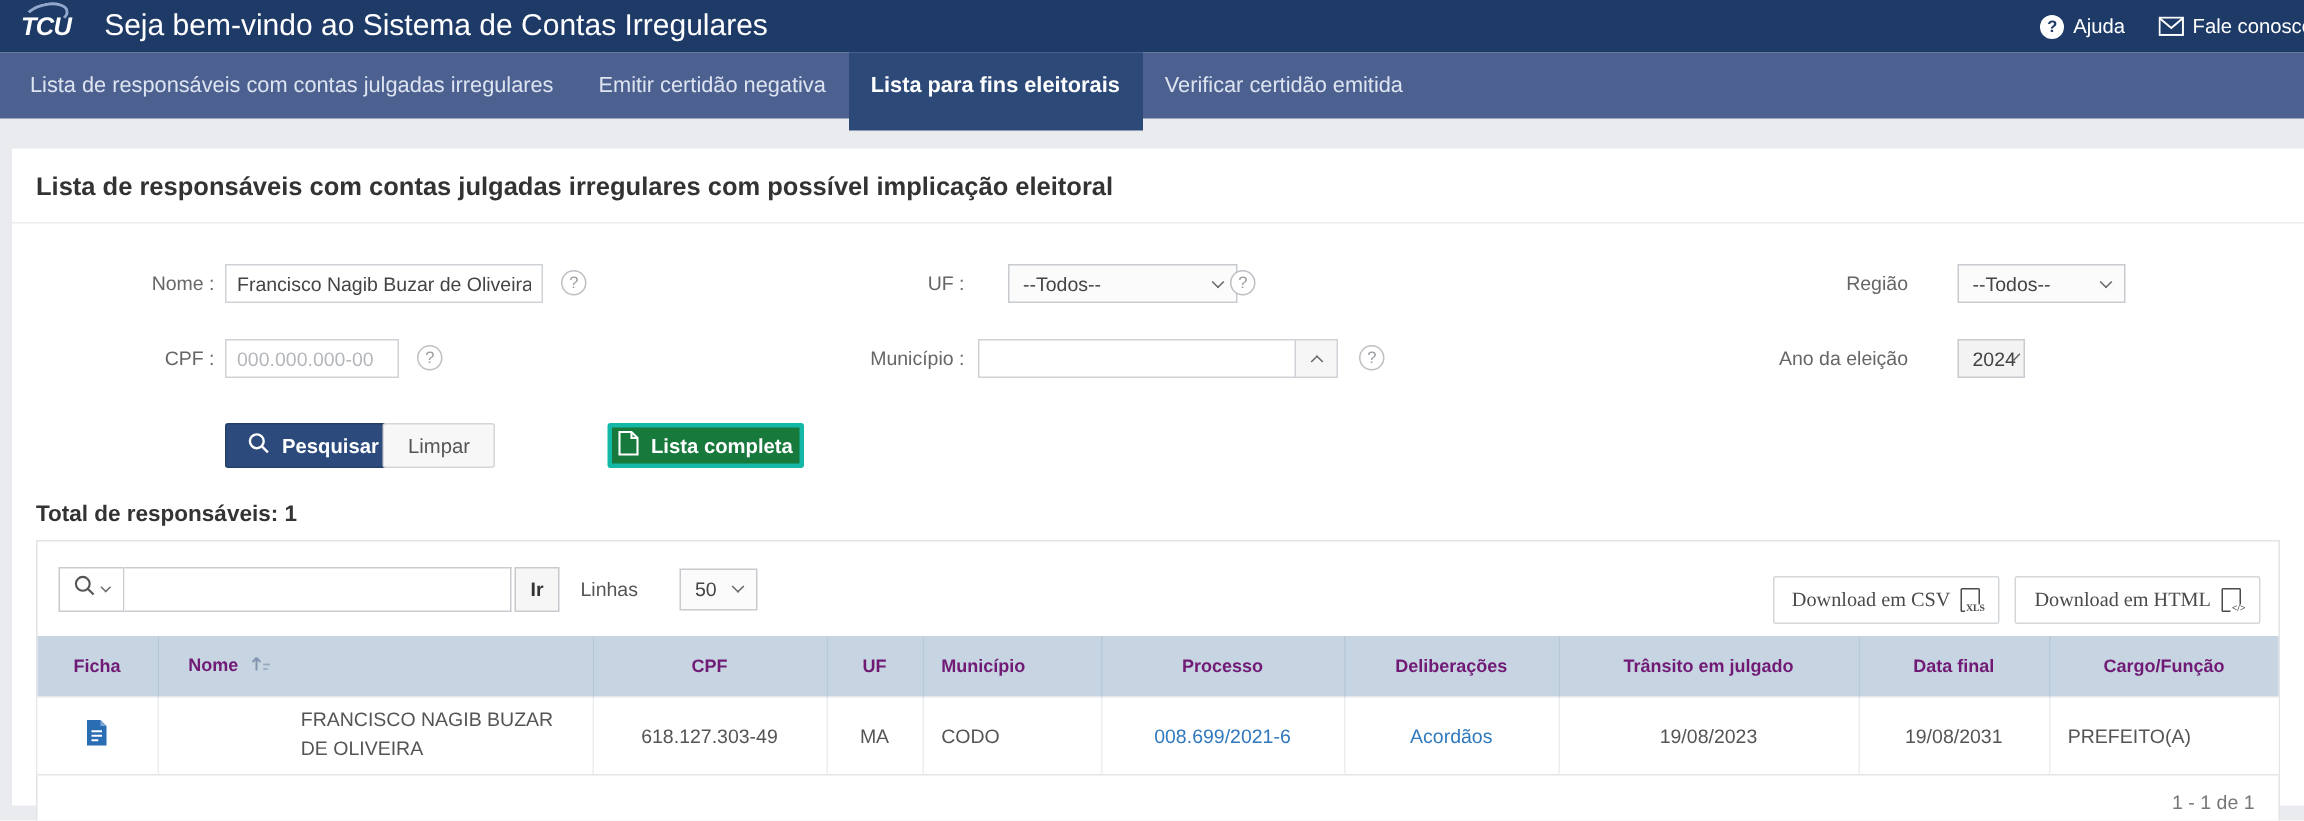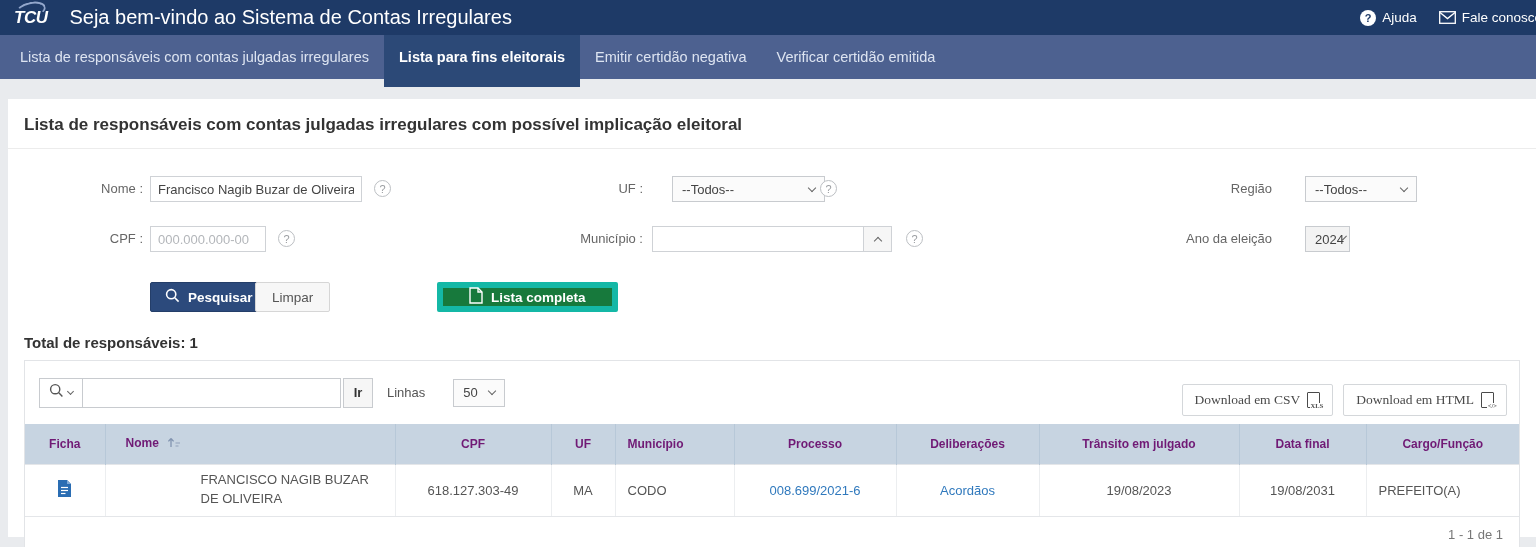--- a/index.html
+++ b/index.html
@@ -36,21 +36,21 @@
   .chev { display:inline-block; width:6px; height:6px; border-right:1.5px solid #666; border-bottom:1.5px solid #666; transform:rotate(45deg); margin-top:-3px; }
   .chev.up { transform:rotate(225deg); margin-top:3px; }
   .help { position:absolute; width:17px; height:17px; border:1px solid #bcbfc3; border-radius:50%; color:#9a9da1; font-size:11px; display:flex; align-items:center; justify-content:center; cursor:pointer; background:#fff; }
   .combo { position:absolute; display:flex; }
   .combo input { height:26px; width:212px; border:1px solid #cfd2d6; background:#fff; padding:0 7px; font-size:13px; }
   .combo .combo-btn { width:28px; height:26px; border:1px solid #cfd2d6; border-left:none; background:#f6f6f6; display:flex; align-items:center; justify-content:center; cursor:pointer; }
 
   .btn { position:absolute; height:30px; display:flex; align-items:center; gap:8px; font-family:"Liberation Sans",sans-serif; font-size:13.5px; cursor:pointer; border-radius:2px; }
   .btn-primary { background:#2c4a7c; border:1px solid #243e69; color:#fff; font-weight:bold; padding:0 14px; }
   .btn-plain { background:#f7f7f7; border:1px solid #d6d6d6; color:#555; padding:0 16px; }
-  .btn-success { background:#17793c; border:6px solid #14b8a6; color:#fff; font-weight:bold; padding:0 26px;margin-left:32px; }
+  .btn-success { background:#17793c; border:3px solid #14b8a6; color:#fff; font-weight:bold; padding:0 4px; }
 
   .total { margin:10px 0 9px 16px; font-size:15px; font-weight:bold; color:#333; }
 
   
   .report { margin:0 16px; border:1px solid #e2e4e7; background:#fff; }
   .toolbar { display:flex; align-items:center; padding:8px 12px 8px 14px; }
   .search-btn { width:44px; height:30px; border:1px solid #c8cbcf; background:#fff; display:flex; align-items:center; justify-content:center; gap:4px; cursor:pointer; }
   .search-input { width:258px; height:30px; border:1px solid #c8cbcf; border-left:none; padding:0 8px; font-size:13px; font-family:"Liberation Sans",sans-serif; }
   .go-btn { height:30px; min-width:30px; border:1px solid #c8cbcf; background:#f6f6f6; font-weight:bold; font-size:13px; color:#333; cursor:pointer; margin-left:2px; padding:0 8px; font-family:"Liberation Sans",sans-serif; }
   .rows-label { font-size:13px; color:#555; margin:0 8px 0 14px; }
@@ -95,22 +95,22 @@
               <path d="M1 1.4 L8.5 7.6 L16 1.4" fill="none" stroke="#fff" stroke-width="1.3"></path>
             </svg>
         </span>
         <span>Fale conosco</span>
       </a>
     </div>
   </header>
 
   <nav class="navbar">
     <div class="tab">Lista de responsáveis com contas julgadas irregulares</div>
+    <div class="tab">Emitir certidão negativa</div>
     <div class="tab active">Lista para fins eleitorais</div>
-    <div class="tab">Emitir certidão negativa</div>
     <div class="tab">Verificar certidão emitida</div>
   </nav>
 
   <main class="card">
     <h2 class="page-heading">Lista de responsáveis com contas julgadas irregulares com possível implicação eleitoral</h2>
 
     <div class="filters">
 
       <label class="f-label" style="left:15px; top:27px;">Nome :</label>
       <input class="f-input" style="left: 142px; top: 27px; width: 212px;" value="Francisco Nagib Buzar de Oliveira">

